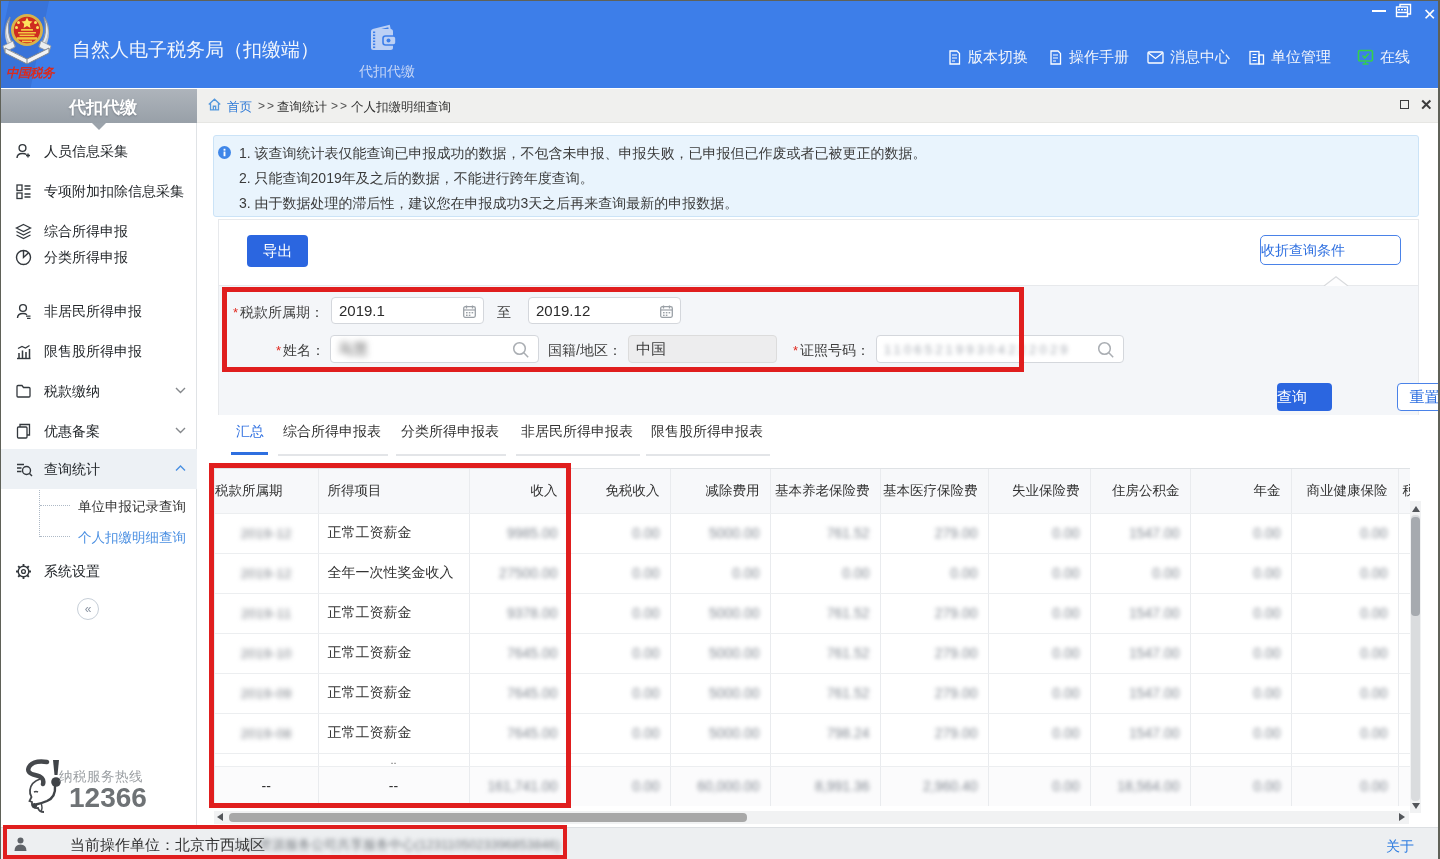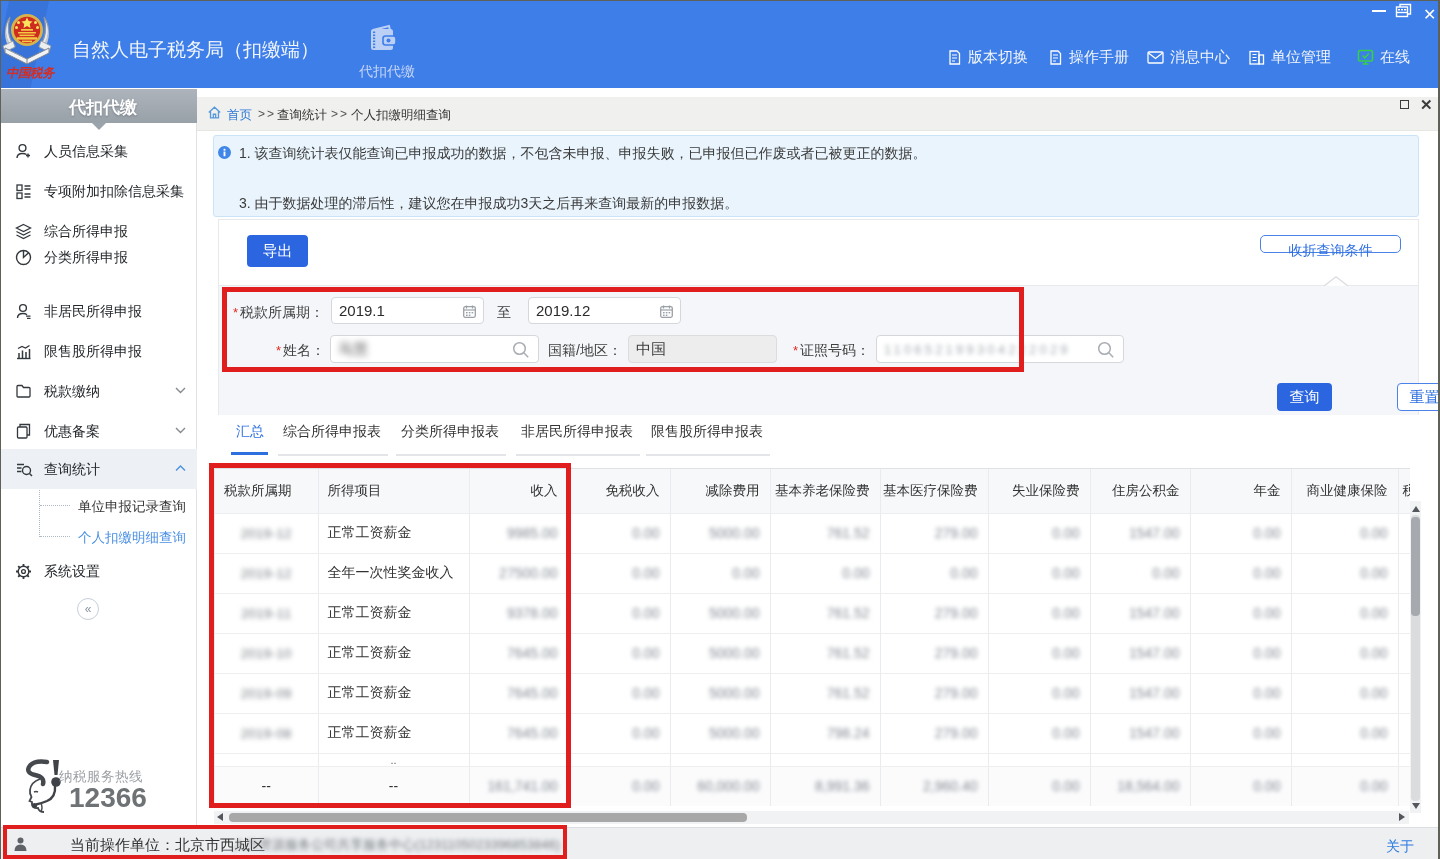--- a/index.html
+++ b/index.html
@@ -13,21 +13,21 @@
 #wallettab { left:340px; top:0px; width:92px; height:87px; }
 #walletlabel { left:13px; top:62px; width:66px; text-align:center; color:#c6d6f6; font-size:14px; }
 .tmenu { top:47px; height:18px; color:#f2f5fb; font-size:15px; }
 .tmenu svg { vertical-align:-3px; margin-right:6px; }
 #wc-min { left:1371px; top:9px; width:14px; height:2px; background:#fff; }
 #wc-close { left:1422px; top:4px; color:#fff; font-size:16px; }
 
 #gband { left:0; top:88px; width:196px; height:34px; background:linear-gradient(#aeb4bb,#98a0a8); }
 #gband span { position:absolute; left:68px; top:7px; color:#fff; font-size:17px; font-weight:bold; text-shadow:0 1px 2px rgba(90,98,108,.6); }
 #gnotch { z-index:6; left:91px; top:122px; width:0; height:0; border-left:7px solid transparent; border-right:7px solid transparent; border-top:7px solid #9ba3ab; }
-#crumb { left:196px; top:88px; width:1242px; height:34px; background:#f0f0ee; border-bottom:1px solid #e6e6e3;margin-top:8px; }
+#crumb { left:196px; top:88px; width:1242px; height:34px; background:#f0f0ee; border-bottom:1px solid #e6e6e3; }
 #crumb .t { position:absolute; top:10px; font-size:12.5px; color:#333; }
 #crumb .sep { color:#555; font-size:12px; letter-spacing:2px; }
 #cr-max { left:1399px; top:99px; width:9px; height:9px; border:1.6px solid #3c3c3c; }
 #cr-close { left:1419px; top:95px; color:#3c3c3c; font-size:15px; font-weight:bold; }
 
 #sidebar { left:0; top:122px; width:196px; height:704px; background:#fff; border-right:1px solid #e0e3e6; }
 .mitem { position:absolute; left:0; width:220px; height:40px;font-family:Liberation Serif, serif; }
 .mitem .ic { position:absolute; left:14px; top:12px; }
 .mitem .tx { position:absolute; left:43px; top:12px; font-size:14px; color:#24282c; }
 .mitem .ch { position:absolute; left:174px; top:16px; }
@@ -42,29 +42,29 @@
 #statusbar { left:0; top:826px; width:1438px; height:33px; background:#edeff1; border-top:1px solid #dcdfe2; }
 #st-text { left:29px; top:835px; font-size:15px; color:#333;margin-left:40px; }
 #st-blur { left:232px; top:835px; font-size:13px; color:#7c8086; filter:blur(2.2px); }
 #about { left:1385px; top:837px; font-size:14px; color:#2e7ce0; }
 
 #infobox { left:212px; top:134px; width:1206px; height:82px; background:#e9f4fd; border:1px solid #cbe3f7; border-radius:3px; }
 .il { position:absolute; left:25px; font-size:14px; color:#3b3b3b; }
 
 #panel { left:217px; top:218px; width:1201px; height:196px; border:1px solid #e7e9ec; background:#fff; }
 #btn-export { left:28px; top:15px; width:61px; height:32px; background:#2b66e0; border-radius:4px; color:#fff; font-size:15px; text-align:center; line-height:32px; }
-#btn-fold { left:1041px; top:15px; width:141px; height:18px; background:#fff; border:1px solid #4a82e8; border-radius:5px; color:#2e6fe0; font-size:14px; text-align:center; line-height:28px; }
+#btn-fold { left:1041px; top:15px; width:141px; height:30px; background:#fff; border:1px solid #4a82e8; border-radius:5px; color:#2e6fe0; font-size:14px; line-height:28px; }
 #divline { left:0px; top:65px; width:1199px; height:1px; background:#e7e9ec; }
 #formbg { left:0px; top:66px; width:1199px; height:129px; background:#f4f6f9; }
 .flabel { position:absolute; font-size:14px; color:#404040; }
 .star { color:#e02a20; margin-right:2px; font-size:13px; }
 .inp { position:absolute; background:#fff; border:1px solid #d4d7dc; border-radius:4px; font-size:15px; color:#2b2b2b; }
 .inp .v { position:absolute; left:7px; top:4px; }
 .dis { background:#ededee; border:1px solid #dcdcdc; }
-#btn-query { left:1058px; top:163px; width:55px; height:28px; background:#2b66e0; border-radius:4px; color:#fff; font-size:15px; text-align:center; line-height:28px; }
+#btn-query { left:1058px; top:163px; width:55px; height:28px; background:#2b66e0; border-radius:4px; color:#fff; font-size:15px; text-align:left; line-height:28px; }
 #btn-reset { left:1132px; top:163px; width:55px; height:28px; background:#fff; border:1px solid #4a82e8; border-radius:4px; color:#2e6fe0; font-size:15px; text-align:center; line-height:26px;margin-left:46px; }
 
 .tab { position:absolute; top:422px; font-size:14px; color:#333; }
 .tabu { position:absolute; height:2px; background:#e3e5e8; top:453px; }
 #tab-act { color:#2e6fe0; }
 #tabu-act { left:230px; top:451px; width:37px; height:3px; background:#2e6fe0; }
 
 #tblwrap { left:213px; top:467px; width:1196px; height:338px; overflow:hidden; border-left:1px solid #e9ebee; border-top:1px solid #dfe2e5; }
 table { border-collapse:collapse; table-layout:fixed; }
 td,th { border-right:1px solid #e9ebee; border-bottom:1px solid #eceef0; font-weight:normal; white-space:nowrap; overflow:hidden; }
@@ -314,20 +314,21 @@
 <div class="abs" id="st-blur">人力资源服务公司共享服务中心(1231105023396853846)</div>
 <div class="abs" id="about">关于</div>
 
 <div class="abs" id="infobox">
   <svg class="abs" style="left:4px;top:10px" width="13" height="13" viewBox="0 0 14 14">
         <circle cx="7" cy="7" r="7" fill="#3f86e8"></circle>
         <rect x="6" y="3" width="2" height="2" fill="#fff"></rect>
         <rect x="6" y="6" width="2" height="5" fill="#fff"></rect>
       </svg>
   <div class="il" style="top:9px">1. 该查询统计表仅能查询已申报成功的数据，不包含未申报、申报失败，已申报但已作废或者已被更正的数据。</div>
+  <div class="il" style="top:34px">2. 只能查询2019年及之后的数据，不能进行跨年度查询。</div>
   <div class="il" style="top:59px">3. 由于数据处理的滞后性，建议您在申报成功3天之后再来查询最新的申报数据。</div>
 </div>
 
 <div class="abs" id="panel">
   <div class="abs" id="formbg"></div>
   <div class="abs" id="btn-export">导出</div>
   <div class="abs" id="btn-fold">收折查询条件</div>
   <div class="abs" id="divline"></div>
   <svg class="abs" style="left:1104px;top:56px" width="26" height="10" viewBox="0 0 26 10">
         <path d="M1 10 L13 0.8 L25 10 Z" fill="#fdfdfe"></path>
@@ -413,21 +414,21 @@
           <col style="width:110px">
           <col style="width:108px">
           <col style="width:102px">
           <col style="width:100px">
           <col style="width:101px">
           <col style="width:107px">
           <col style="width:110px">
         </colgroup>
 <tbody>
           <tr>
-  <th style="text-align:left;padding-left:9px">税款所属期</th>
+  <th style="text-align:left;">税款所属期</th>
   <th style="text-align:left;padding-left:9px">所得项目</th>
   <th class="num">收入</th>
             <th class="num">免税收入</th>
             <th class="num">减除费用</th>
   <th class="num">基本养老保险费</th>
             <th class="num">基本医疗保险费</th>
             <th class="num">失业保险费</th>
   <th class="num">住房公积金</th>
             <th class="num">年金</th>
             <th class="num">商业健康保险</th>

